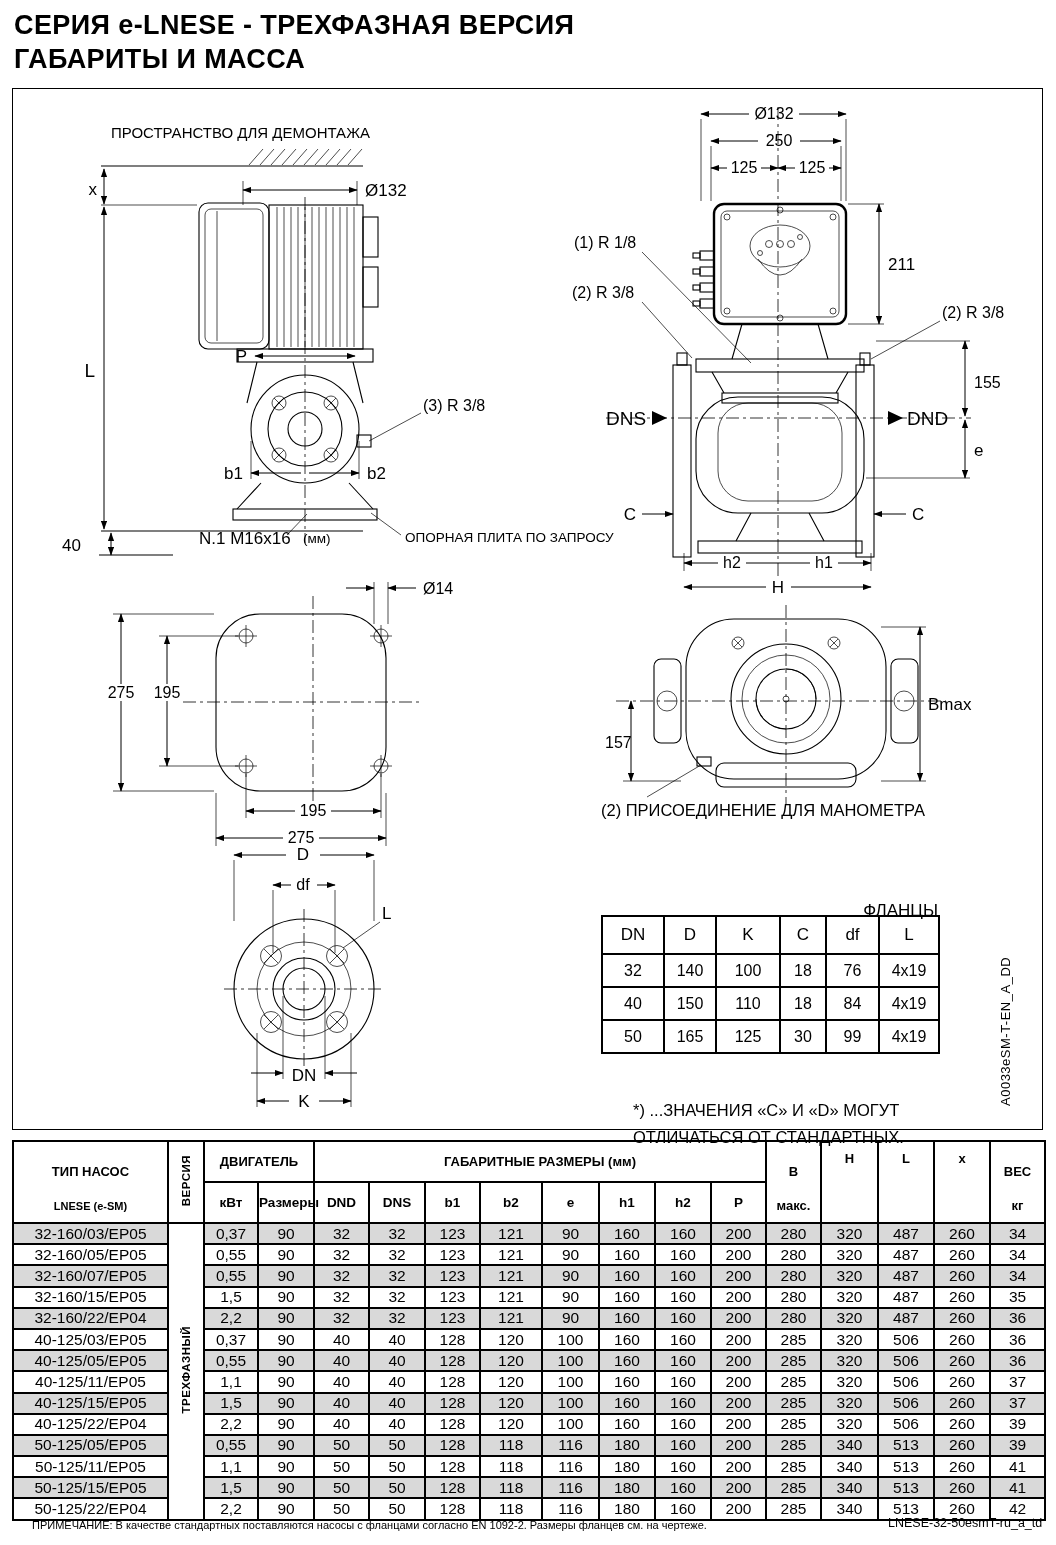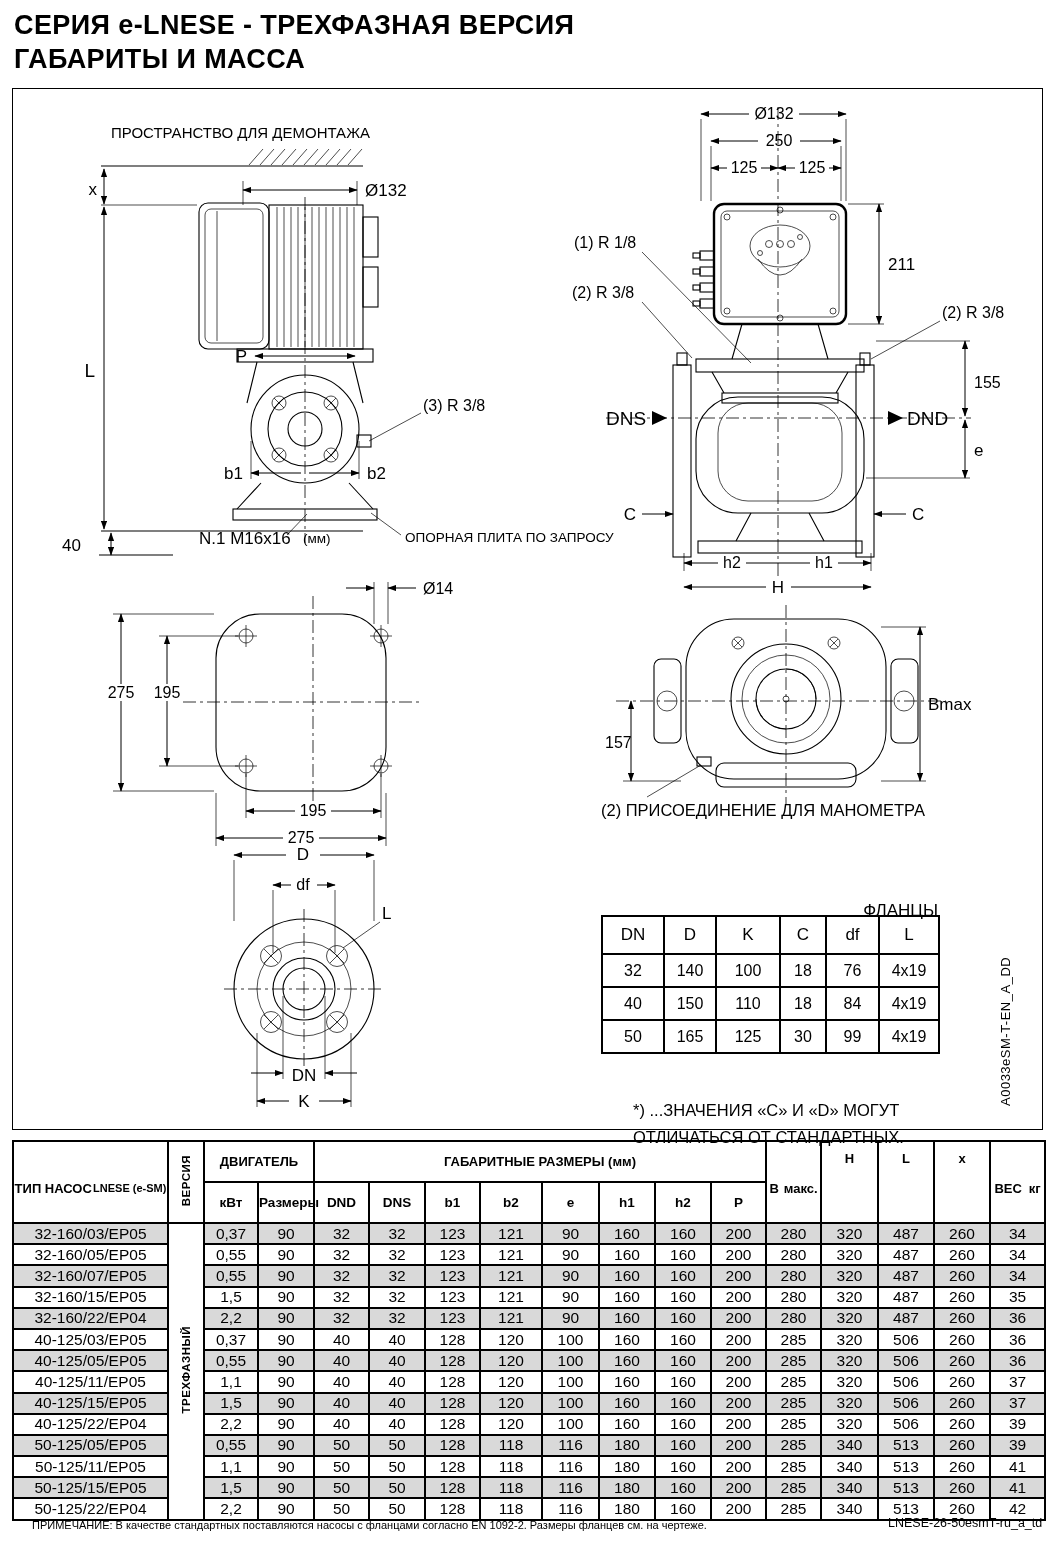--- a/index.html
+++ b/index.html
@@ -30,21 +30,21 @@
   #vcode{left:985px;top:845px;height:195px;width:20px;writing-mode:vertical-rl;
          transform:rotate(180deg);font-size:13px;letter-spacing:.5px;text-align:center;}
   
   #main-table{left:12px;top:1140px;border-collapse:collapse;table-layout:fixed;width:1032px;}
   #main-table th,#main-table td{border:2px solid #000;text-align:center;padding:0;}
   #main-table thead th{font-size:13px;font-weight:bold;height:34px;}
   #main-table thead .sub th{font-size:13.5px;}
   #main-table tbody td{height:19.2px;font-size:15.5px;}
   #main-table tbody tr:nth-child(odd) td{background:#d9d9d9;}
   #main-table td.c-version{background:#fff !important;}
-  .two{display:flex;flex-direction:row;justify-content:space-around;align-items:center;height:68px;margin-top:12px;}
+  .two{display:flex;flex-direction:column;justify-content:space-around;align-items:center;height:68px;margin-top:12px;}
   .two .big{font-size:11px;}
   th.top{vertical-align:top;padding-top:9px !important;}
   .rot{writing-mode:vertical-rl;transform:rotate(180deg);font-weight:bold;font-size:11.5px;letter-spacing:.5px;}
   
   #fnote{left:14px;top:1519px;font-size:11px;padding-left:18px;}
   #fcode{left:888px;top:1516px;font-size:12.5px;}
 </style>
 </head>
 <body>
 
@@ -692,13 +692,13 @@
         <td>285</td>
         <td>340</td>
         <td>513</td>
         <td>260</td>
         <td>42</td>
       </tr>
     </tbody>
 </table>
 
 <div class="abs" id="fnote">ПРИМЕЧАНИЕ: В качестве стандартных поставляются насосы с фланцами согласно EN 1092-2. Размеры фланцев см. на чертеже.</div>
-<div class="abs" id="fcode">LNESE-26-50esmT-ru_a_td</div>
+<div class="abs" id="fcode">LNESE-32-50esmT-ru_a_td</div>
 
 </body></html>

